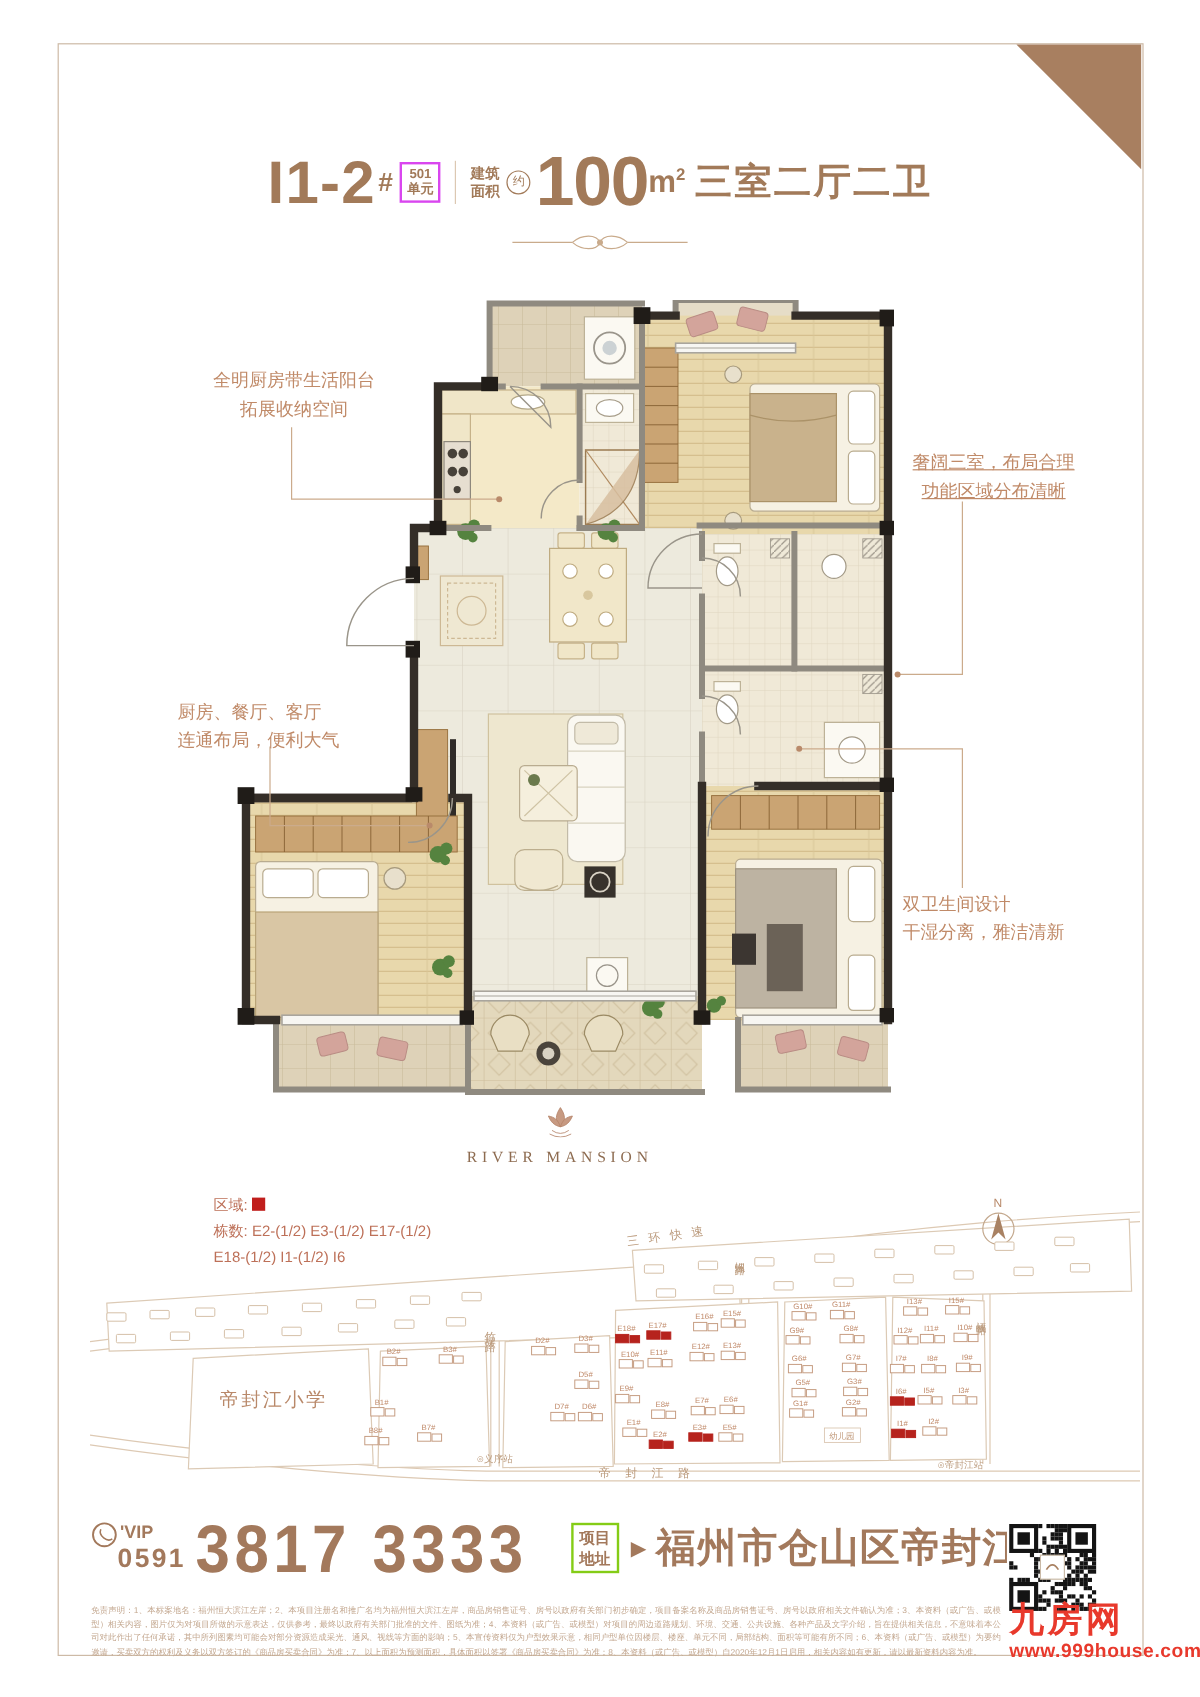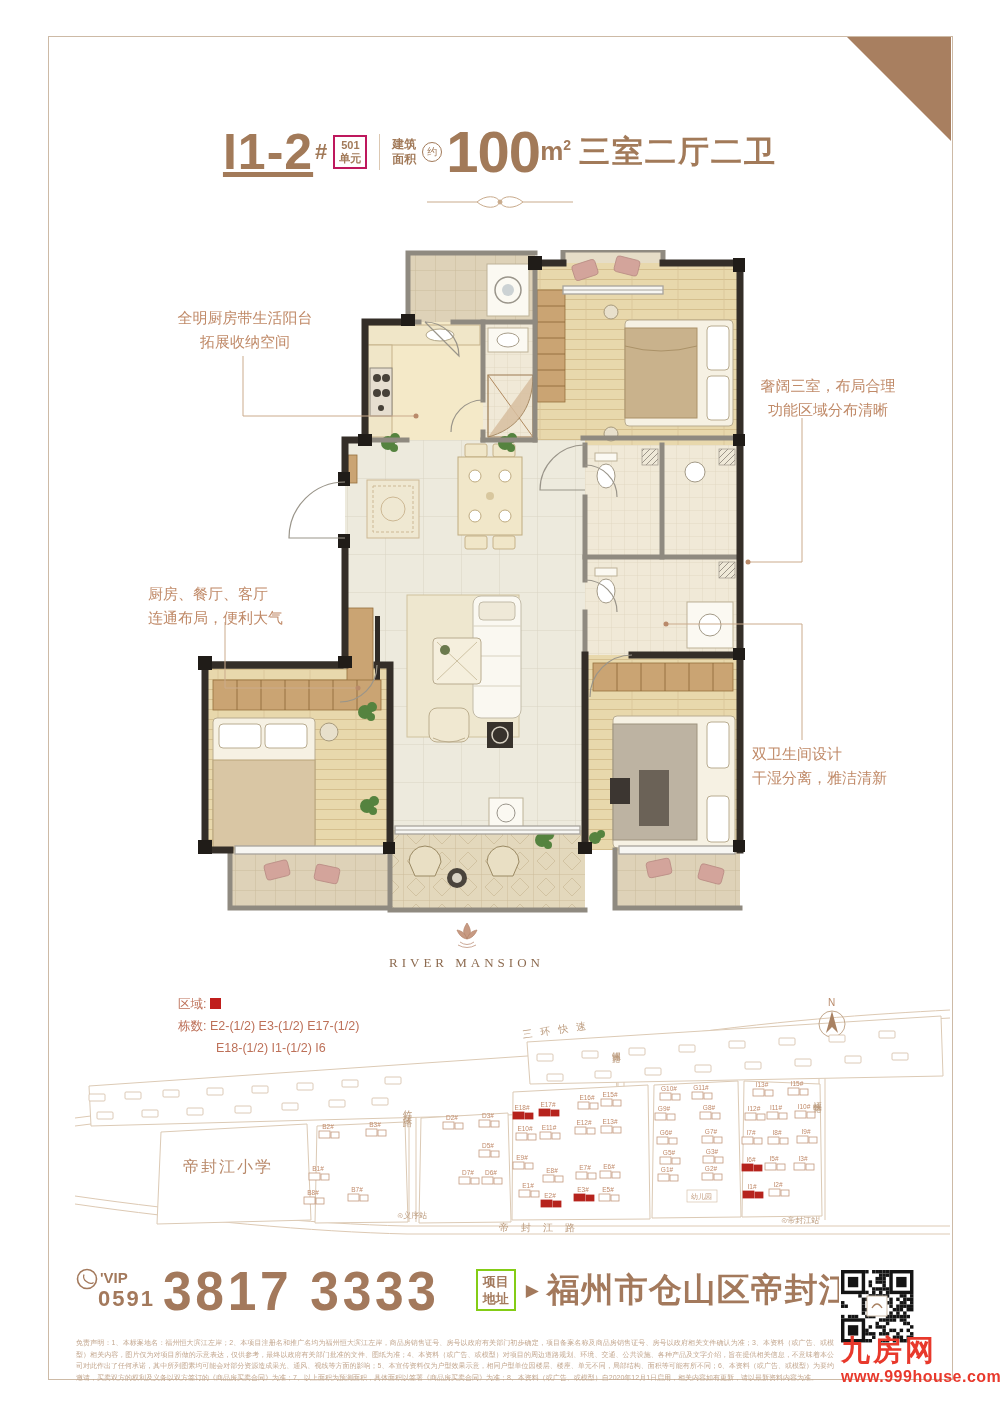--- a/index.html
+++ b/index.html
@@ -4,44 +4,44 @@
 <style>
   html,body{margin:0;padding:0;background:#ffffff;}
   #page{position:relative;width:1000px;height:1414px;background:#fff;overflow:hidden;
         font-family:"Liberation Sans",sans-serif;}
   .abs{position:absolute;}
   
   #frame{left:48px;top:36px;width:903px;height:1342px;border:1px solid #cdbaa6;}
   #corner{left:847px;top:37px;width:0;height:0;border-top:104px solid #a87f60;border-left:104px solid transparent;}
   
   #titleRow{left:0;top:118px;width:1000px;display:flex;justify-content:center;align-items:center;color:#a27a59;}
-  .t-unit{font-size:50px;font-weight:800;letter-spacing:1px;text-decoration:underline;}
+  .t-unit{font-size:50px;font-weight:800;letter-spacing:1px;}
   .t-hash{font-size:22px;font-weight:700;vertical-align:26px;margin-left:2px;}
-  .t-box{border:2px solid #be185d;padding:2px 4px;margin-left:6px;text-align:center;}
+  .t-box{border:2px solid #d946ef;padding:2px 4px;margin-left:6px;text-align:center;}
   .t-box div{font-size:11px;font-weight:700;line-height:13px;}
   .t-div{width:1px;height:36px;background:#dcc8b2;margin:0 12px;}
   .t-jz{font-size:12px;font-weight:700;line-height:15px;text-align:center;}
   .t-approx{width:18px;height:18px;border:1px solid #a27a59;border-radius:50%;font-size:10px;line-height:18px;text-align:center;margin:0 4px 0 6px;}
   .t-area{font-size:58px;font-weight:700;letter-spacing:-1px;}
   .t-m{font-size:26px;font-weight:700;}
   .t-m sup{font-size:14px;}
   .t-rooms{font-size:31px;font-weight:600;letter-spacing:2px;margin-left:8px;}
   
   .anno{color:#c08a68;font-size:15px;line-height:24px;}
   #annoKitchen{left:150px;top:306px;width:190px;text-align:center;}
-  #annoBed{left:748px;top:374px;width:160px;text-align:center;}
+  #annoBed{left:748px;top:374px;width:160px;text-align:center;text-decoration:underline;}
   #annoLiving{left:148px;top:582px;width:180px;text-align:left;}
   #annoBath{left:752px;top:742px;width:160px;text-align:left;}
   
   #brand{left:0;top:922px;width:933px;text-align:center;color:#8d6b50;}
   #brandTxt{font-family:"Liberation Serif",serif;font-size:13px;letter-spacing:4px;margin-top:3px;}
   
   #legend{left:178px;top:993px;color:#bd7058;font-size:12.5px;line-height:22px;}
   #legendSq{display:inline-block;width:11px;height:11px;background:#c01e1c;vertical-align:-1px;margin-left:4px;}
-  #legend .ind{margin-left:38px;}
+  #legend .ind{}
   
   #contact{left:76px;top:1258px;width:790px;height:64px;display:flex;align-items:center;color:#a3795c;}
   #vipcol{display:flex;flex-direction:column;line-height:1;margin-right:8px;}
   #viprow{display:flex;align-items:center;}
   #vipTxt{font-size:15px;font-weight:700;margin-left:2px;}
   #areaCode{font-size:22px;font-weight:700;letter-spacing:2px;margin-top:3px;}
   #phoneNum{font-size:56px;font-weight:900;letter-spacing:4px;transform:scaleX(.92);transform-origin:left center;white-space:nowrap;}
   #projBox{border:2px solid #84cc16;width:34px;text-align:center;font-size:13px;font-weight:700;line-height:17px;padding:2px 1px;margin-left:12px;}
   #cArrow{font-size:17px;margin:0 8px 0 10px;}
   #addr{font-size:33px;font-weight:800;letter-spacing:1px;white-space:nowrap;}

